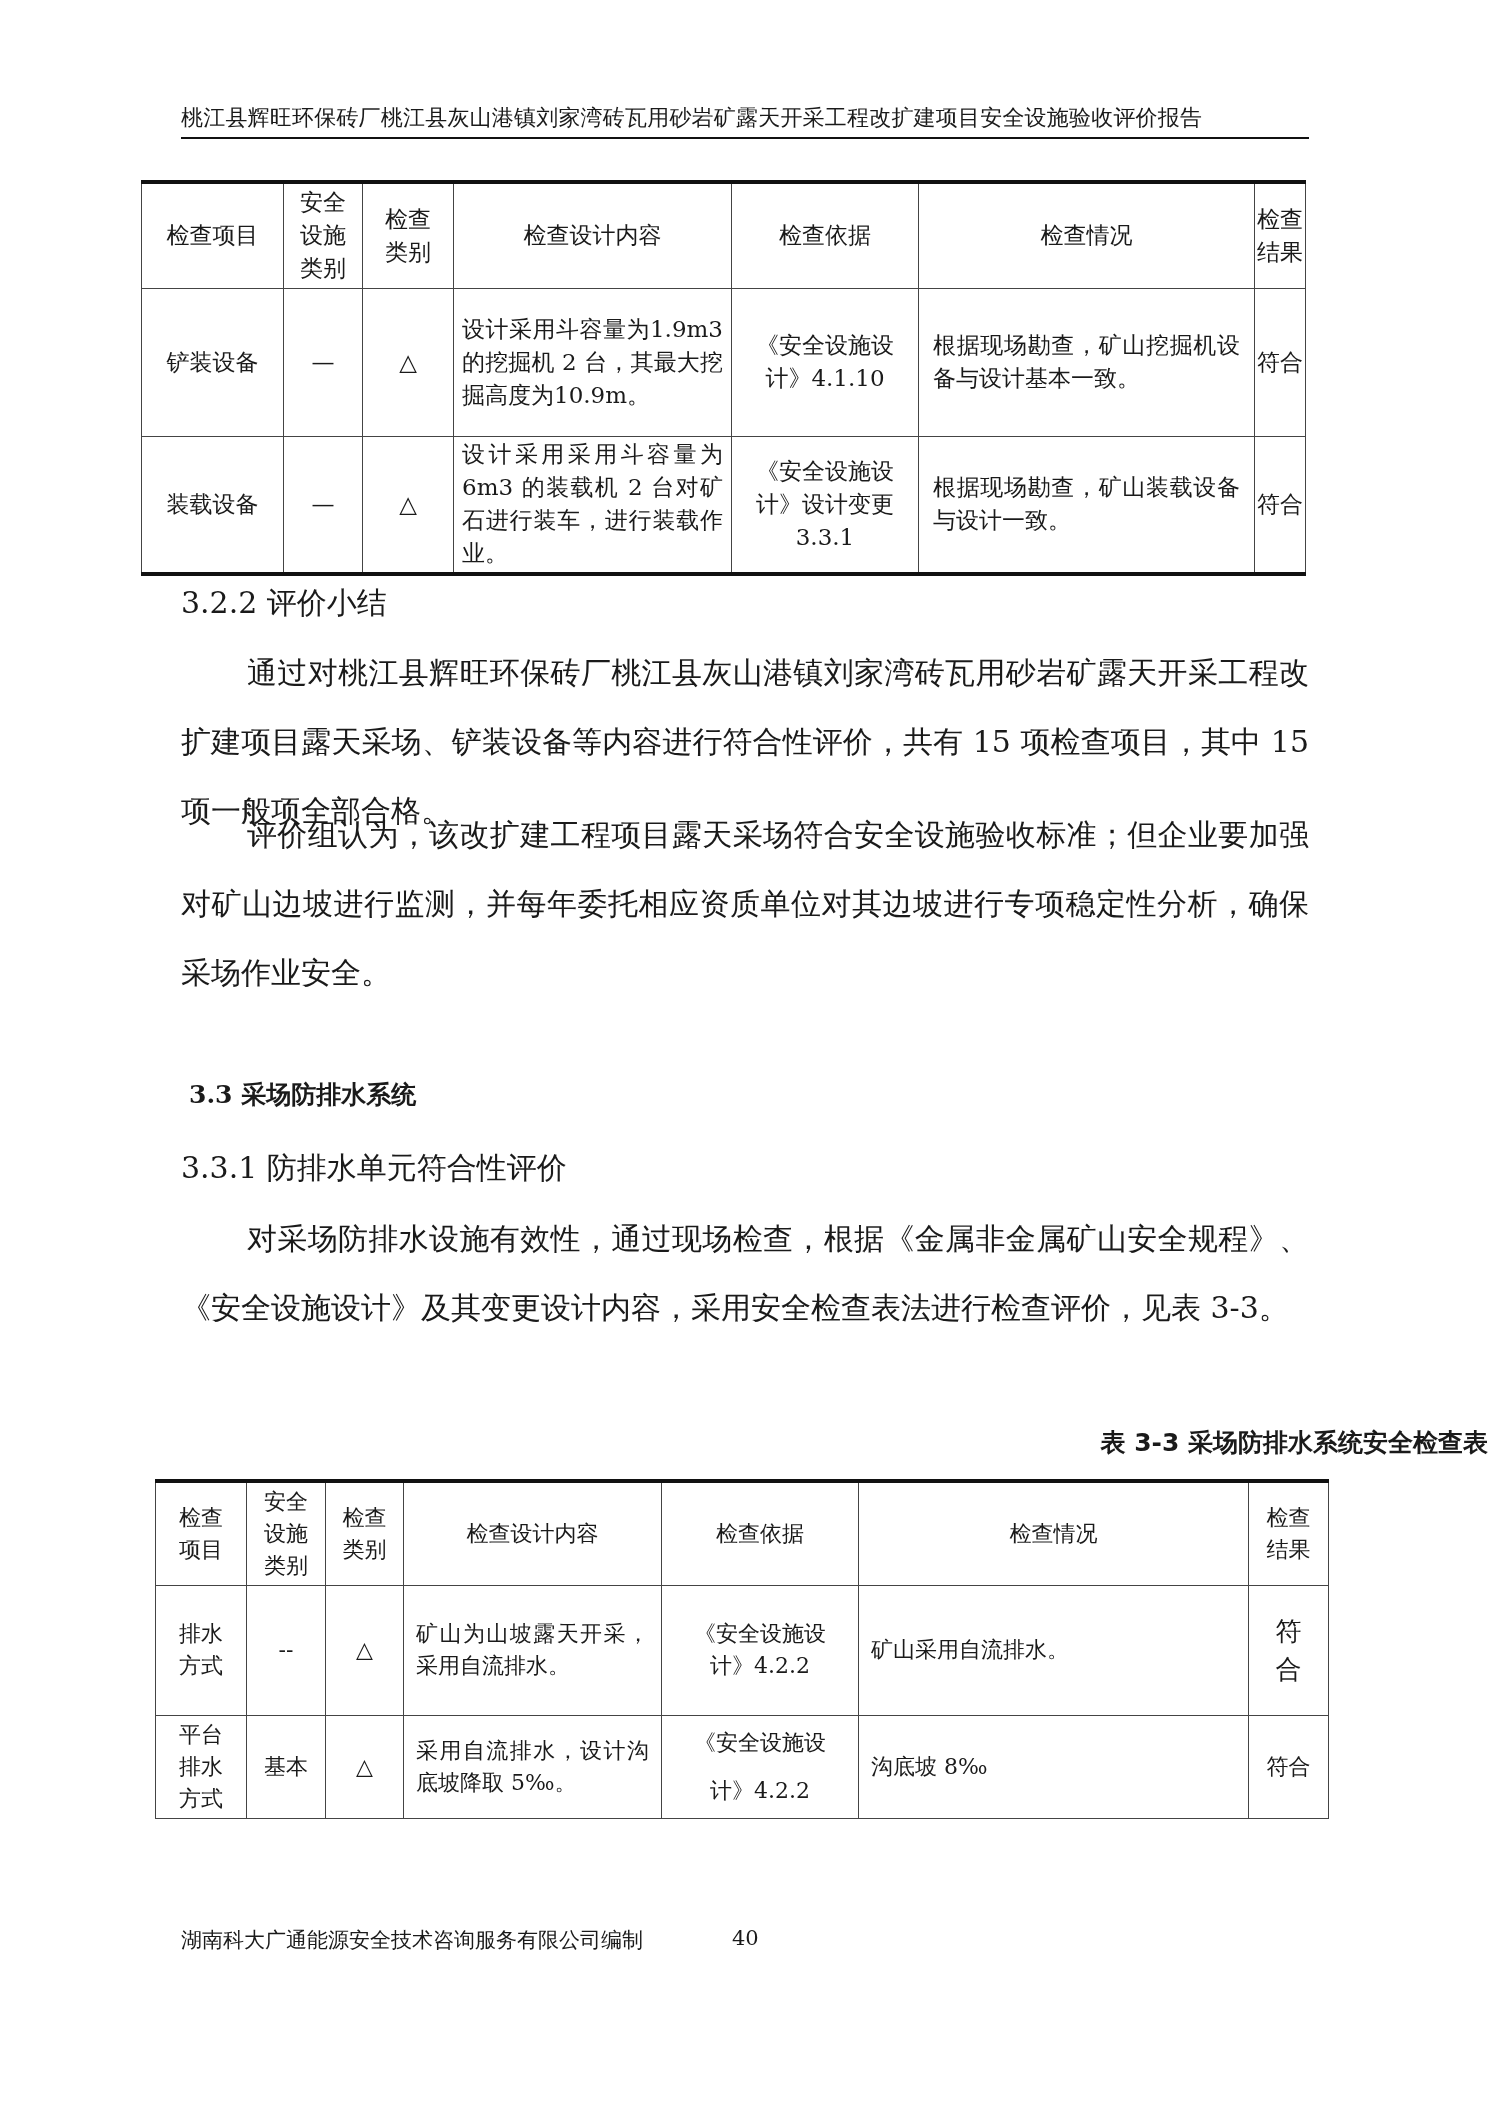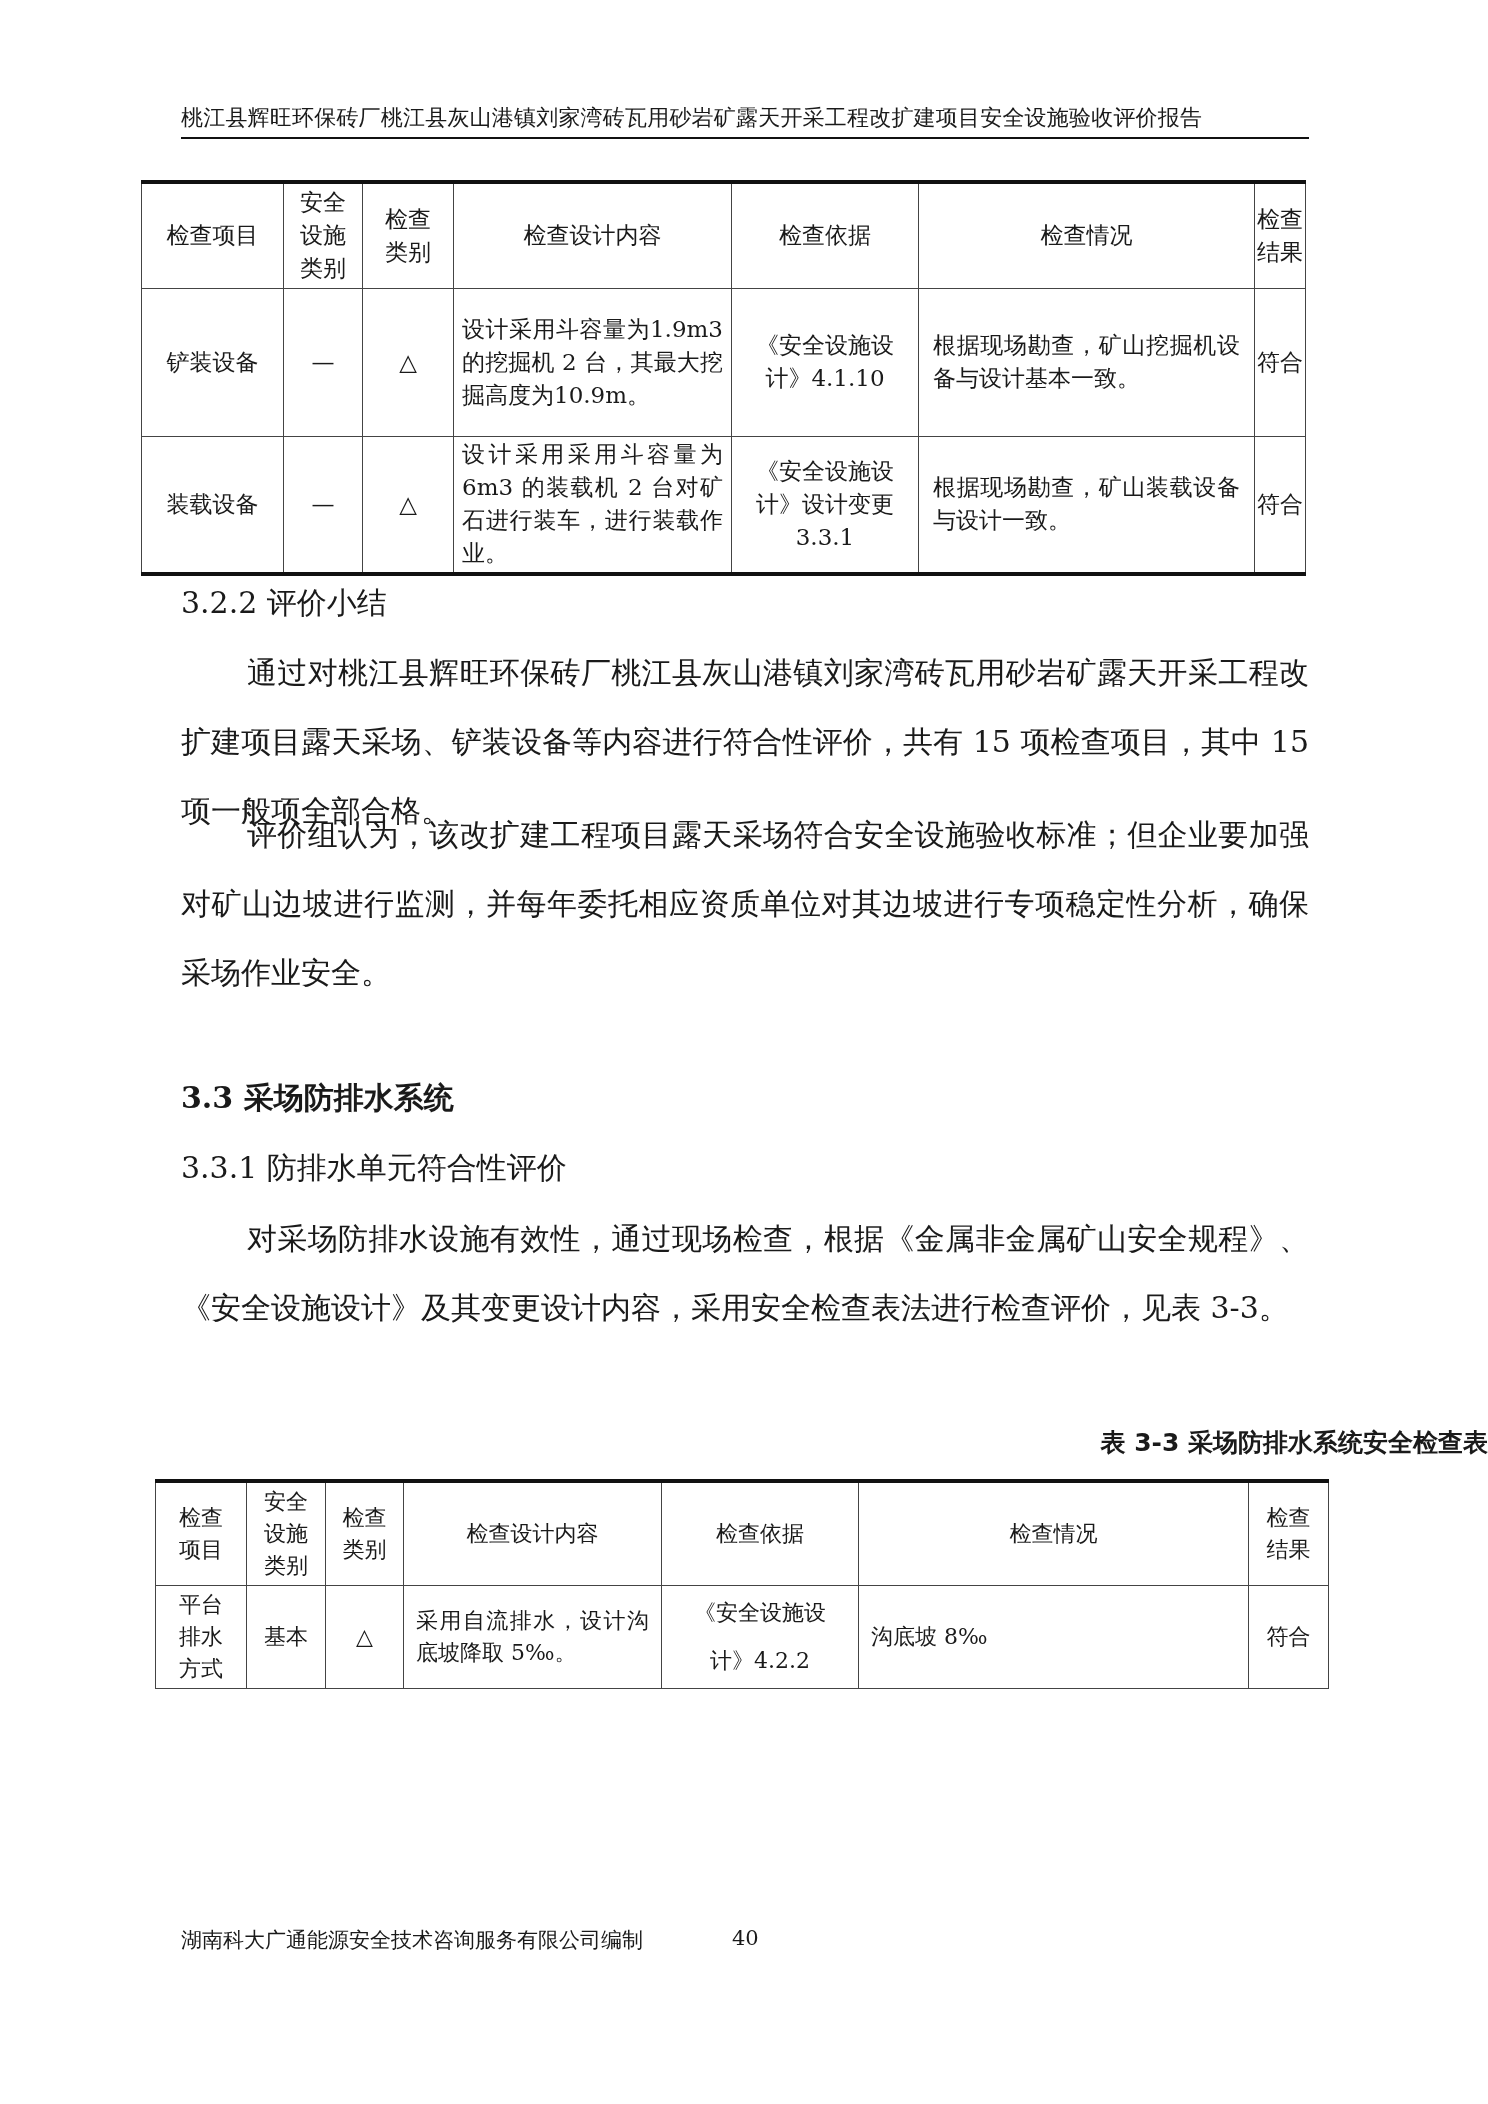--- a/index.html
+++ b/index.html
@@ -30,21 +30,21 @@
   #t1 tr.r2 { height: 138px; }
 
   #t2 { left: 155px; top: 1479px; width: 1173px; }
   #t2 th, #t2 td { font-size: 22px; line-height: 32px; }
   #t2 tr.hrow { height: 104px; }
   #t2 tr.r1 { height: 130px; }
   #t2 tr.r2 { height: 103px; }
   #t2 tr.r3 { height: 99px; }
 
   .h3 { font-size: 30px; left: 181px; white-space: nowrap; }
-  .h2 { font-size: 30px; left: 181px; font-weight: bold; white-space: nowrap; }
+  .h2 { font-size: 25px; left: 189px; font-weight: bold; white-space: nowrap; }
   .para {
     left: 181px; width: 1128px; font-size: 30px; line-height: 69px;
     text-align: justify; text-indent: 66px;
   }
   .caption {
     left: 0; width: 1488px; text-align: right; font-size: 25px; font-weight: bold;
     font-family: "DejaVu Sans", "Liberation Sans", sans-serif;
   }
   .footer { left: 181px; top: 1926px; font-size: 21px; white-space: nowrap; }
   .pageno { left: 732px; top: 1926px; font-size: 21px; }
@@ -120,20 +120,29 @@
   <tbody>
       <tr class="hrow top-row">
     <th style="padding:0 18px">检查项目</th>
     <th style="padding:0 14px">安全设施类别</th>
     <th style="padding:0 14px">检查类别</th>
     <th>检查设计内容</th>
     <th>检查依据</th>
     <th>检查情况</th>
     <th style="padding:0 14px">检查结果</th>
   </tr>
+  <tr class="r1">
+    <td style="padding:0 18px">排水方式</td>
+    <td>--</td>
+    <td class="tri">△</td>
+    <td class="left" style="padding:0 12px">矿山为山坡露天开采，采用自流排水。</td>
+    <td style="padding:0 16px">《安全设施设计》4.2.2</td>
+    <td class="left" style="padding:0 12px">矿山采用自流排水。</td>
+    <td style="padding:0 24px;font-size:26px;line-height:38px">符合</td>
+  </tr>
   <tr class="r2">
     <td style="padding:0 18px">平台排水方式</td>
     <td>基本</td>
     <td class="tri">△</td>
     <td class="left" style="padding:0 12px">采用自流排水，设计沟底坡降取 5‰。</td>
     <td style="padding:0 16px;line-height:48px">《安全设施设计》4.2.2</td>
     <td class="left" style="padding:0 12px">沟底坡 8‰</td>
     <td>符合</td>
   </tr>
 </tbody>

